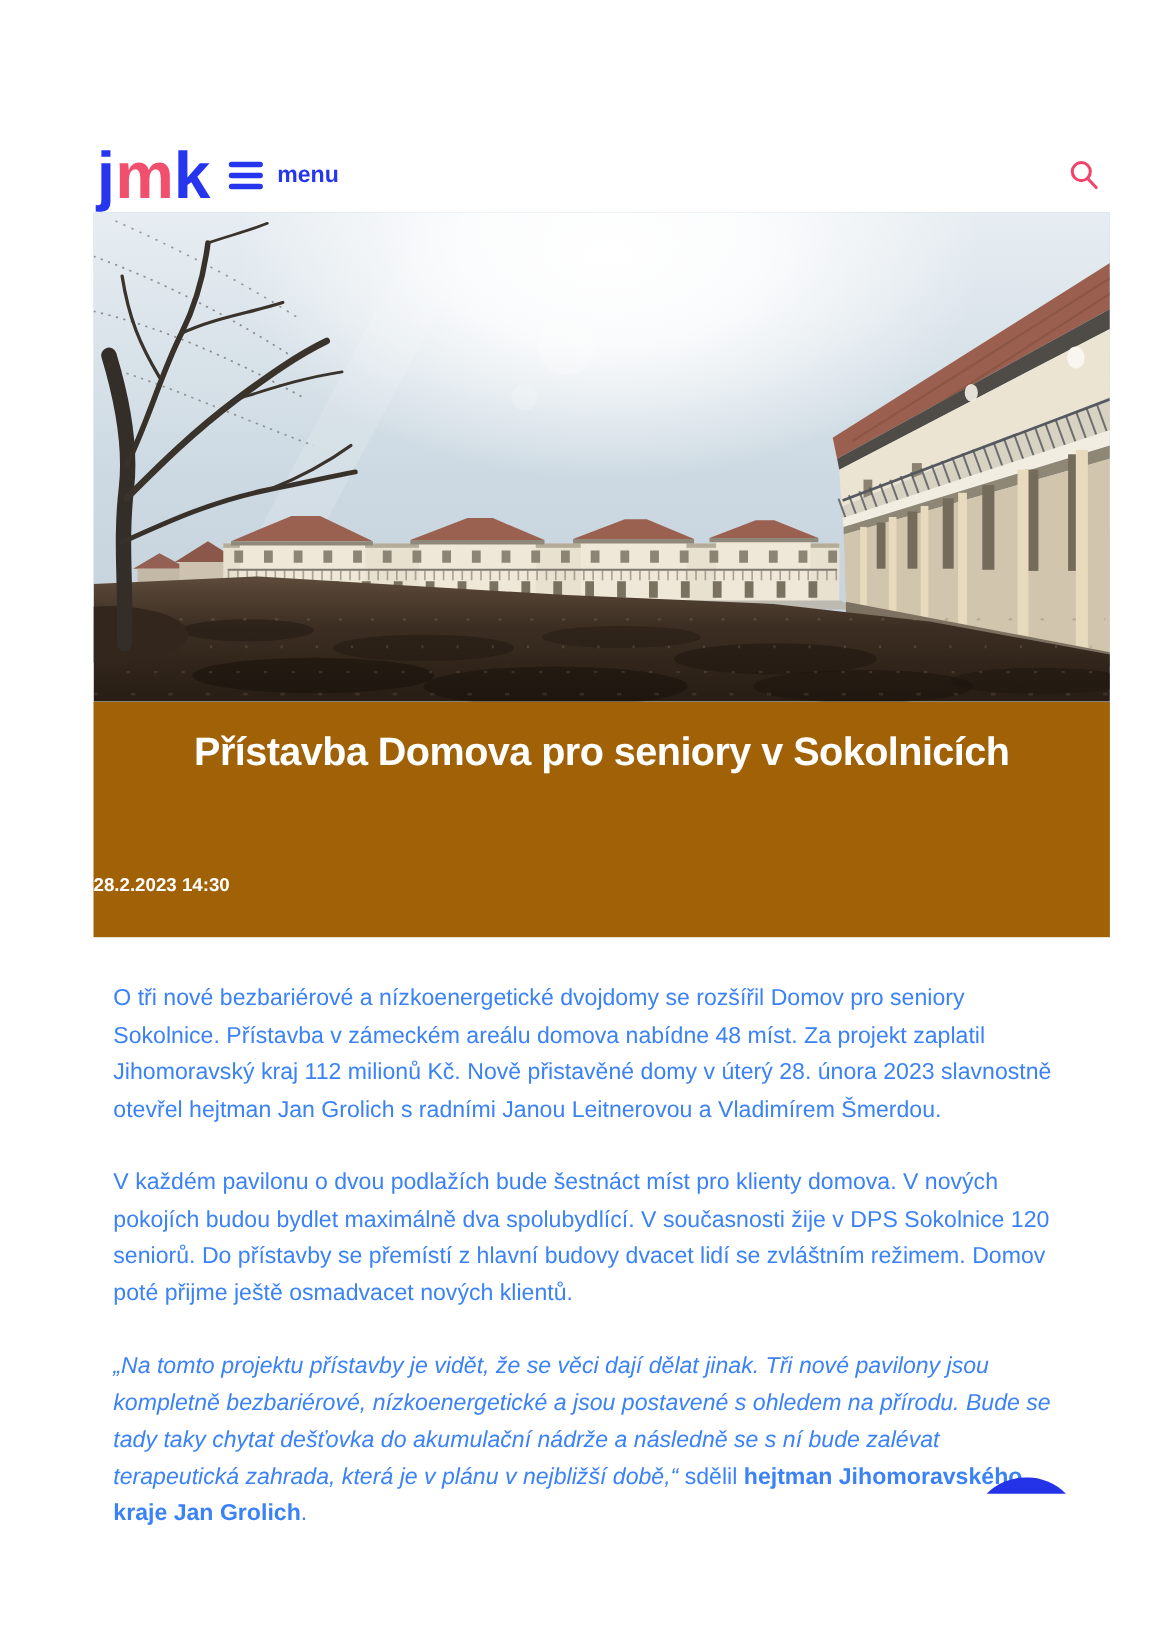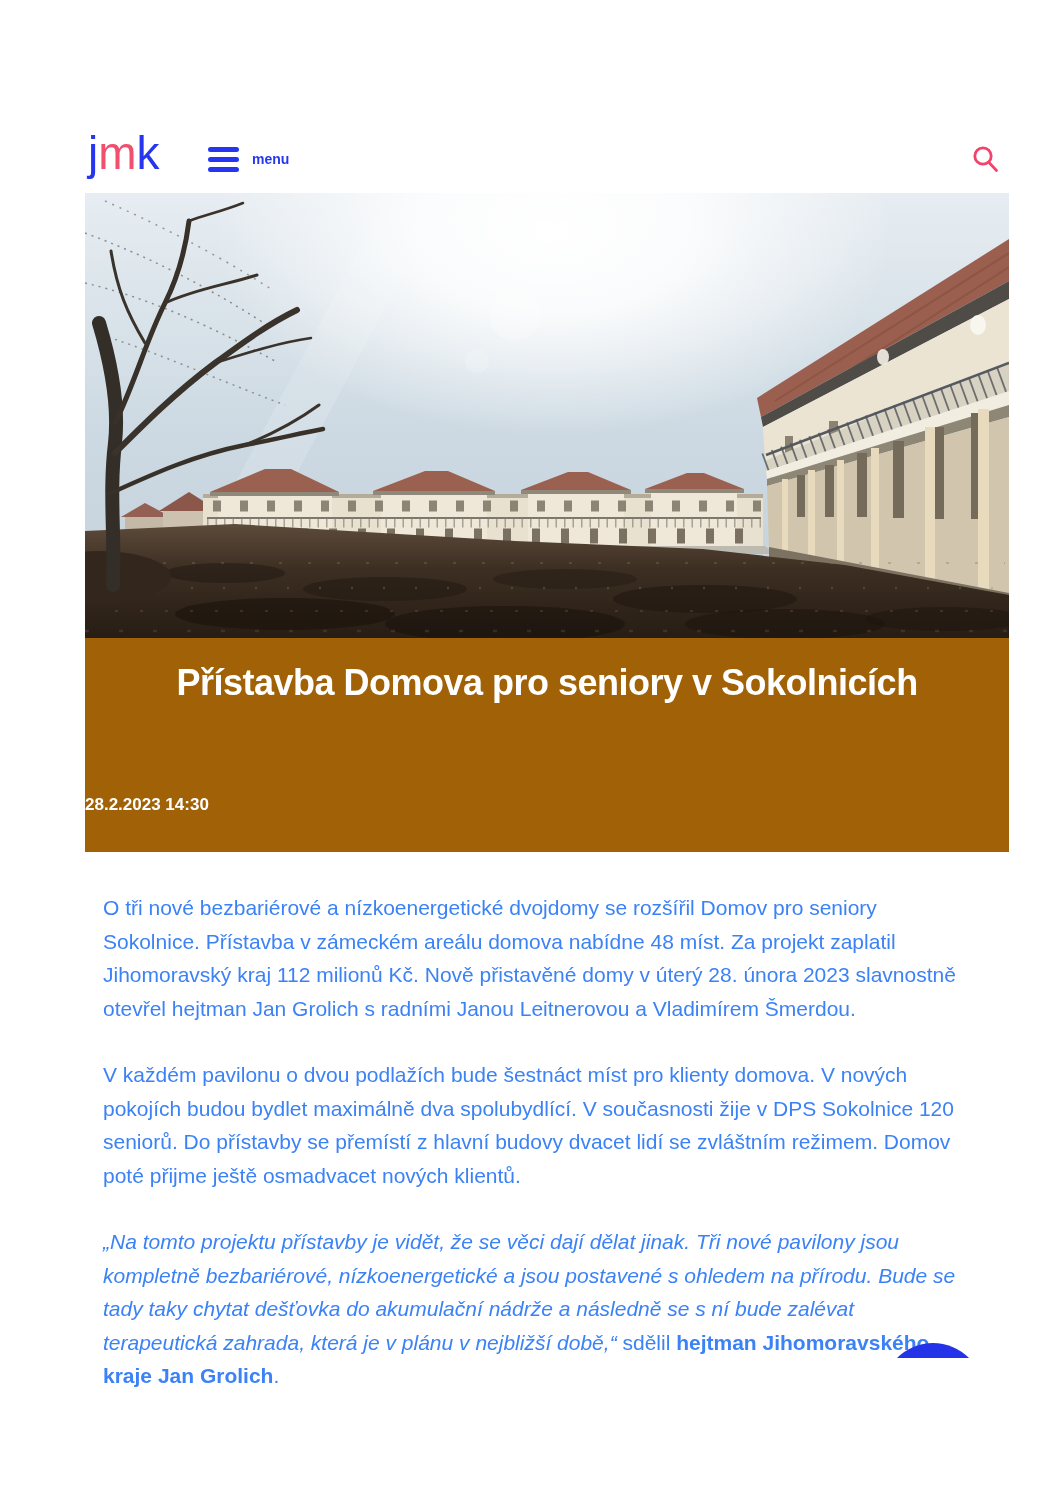--- a/index.html
+++ b/index.html
@@ -5,33 +5,33 @@
   html,body { margin:0; padding:0; background:#ffffff; }
   .page {
     position:relative; width:1058px; height:1497px;
     background:#ffffff; overflow:hidden;
     font-family:"Liberation Sans", sans-serif;
   }
 
   
   .logo {
     position:absolute; left:88px; top:130px;
-    font-size:46px; font-weight:normal; line-height:1; letter-spacing:0;
+    font-size:60px; font-weight:bold; line-height:1; letter-spacing:0;
     cursor:pointer; user-select:none;
   }
   .logo .c-blue { color:#2636ee; }
   .logo .c-pink { color:#f0506e; }
 
   .menu-btn {
     position:absolute; left:208px; top:146px;
     display:flex; align-items:center; gap:13px; cursor:pointer;
   }
   .burger { display:flex; flex-direction:column; gap:5px; }
   .burger span { display:block; width:31px; height:5px; border-radius:3px; background:#2636ee; }
-  .menu-label { color:#2636ee; font-weight:bold; font-size:14px; line-height:26px; }
+  .menu-label { color:#2636ee; font-weight:bold; font-size:21px; line-height:26px; }
 
   .search-btn {
     position:absolute; left:967px; top:141px; width:36px; height:36px;
     cursor:pointer; display:flex; align-items:center; justify-content:center;
   }
 
   
   .hero {
     position:absolute; left:85px; top:193px; width:924px; height:445px;
     overflow:hidden; background:#ccd9e2;

